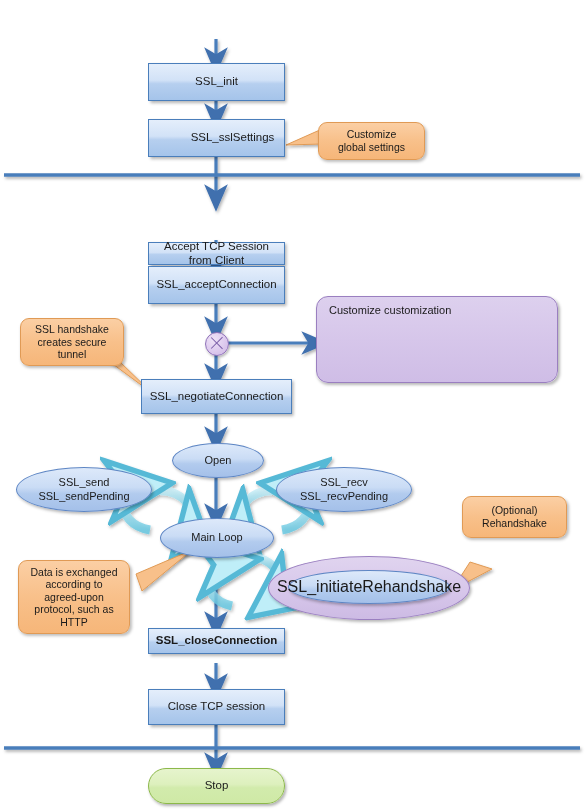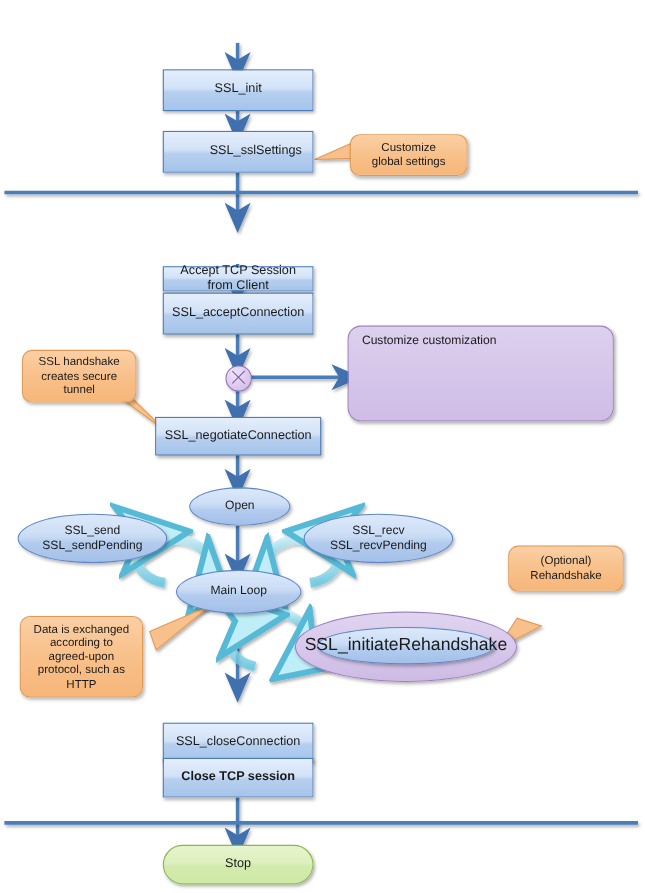--- a/index.html
+++ b/index.html
@@ -238,25 +238,25 @@
 
   <div class="node ell" style="left:160px;top:518px;width:114px;height:40px;z-index:7;">
     <span>Main Loop</span>
   </div>
 
   <div class="grp-ell" style="position:absolute;left:268px;top:556px;width:200px;height:62px;z-index:4;"></div>
   <div class="node ell" style="left:288px;top:570px;width:162px;height:34px;z-index:5;font-size:16px;">
     <span>SSL_initiateRehandshake</span>
   </div>
 
-  <div class="node proc" style="left:148px;top:657px;width:137px;height:36px;">
+  <div class="node proc" style="left:148px;top:628px;width:137px;height:26px;font-weight:bold;">
     <span>SSL_closeConnection</span>
   </div>
 
-  <div class="node proc" style="left:148px;top:689px;width:137px;height:36px;font-weight:bold;">
+  <div class="node proc" style="left:148px;top:689px;width:137px;height:36px;">
     <span>Close TCP session</span>
   </div>
 
   <div class="node term" style="left:148px;top:768px;width:137px;height:36px;">
     <span>Stop</span>
   </div>
 
   <div class="node callout" style="left:318px;top:122px;width:107px;height:38px;">
     <span class="callout-text">Customize
 global settings</span>

